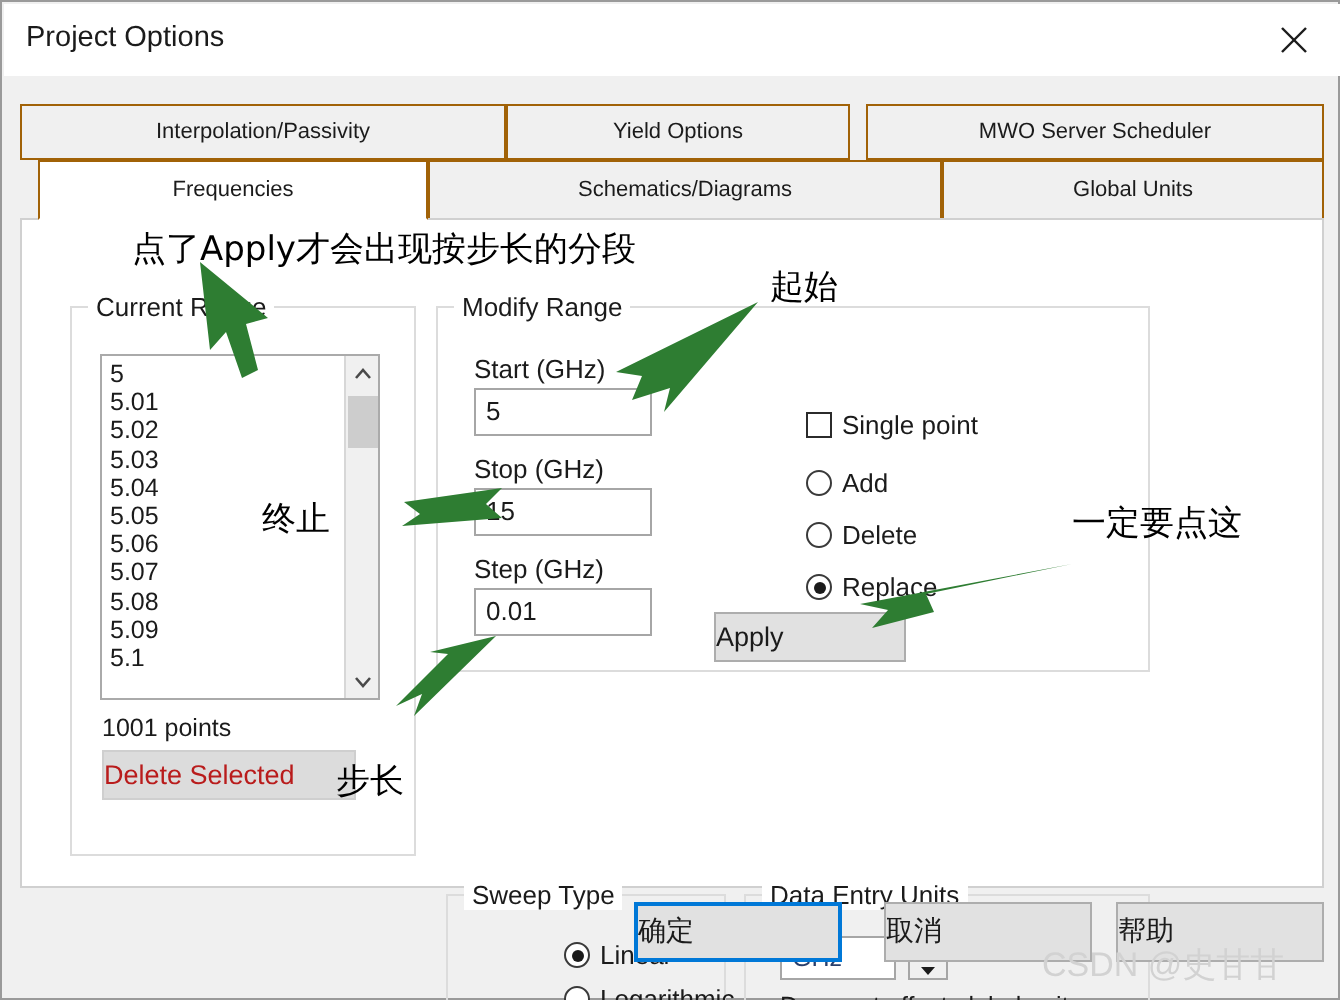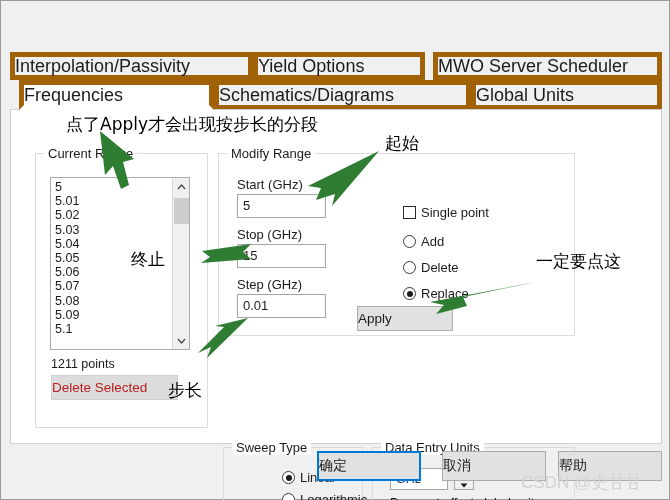--- a/index.html
+++ b/index.html
@@ -54,25 +54,25 @@
   
   .tabstrip {
     position: absolute;
     left: 9px; top: 51px;
     width: 652px; height: 58px;
   }
   .tab {
     position: absolute;
     box-sizing: border-box;
     background: #f0f0f0;
-    border: 5px solid #a16207;
+    border: 1px solid #a16207;
     display: flex;
     align-items: center;
-    justify-content: flex-start;
-    font-size: 18px;
+    justify-content: center;
+    font-size: 11px;
     color: #1b1b1b;
     white-space: nowrap;
     cursor: pointer;
   }
   .tab.active {
     background: #ffffff;
     border-bottom-color: #ffffff;
     z-index: 5;
   }
   
@@ -360,20 +360,29 @@
     color: #d2d2d2;
     white-space: nowrap;
     pointer-events: none;
   }
 </style>
 </head>
 <body>
 
 <div id="app">
 
+  <div class="titlebar">
+    <div class="titlebar-text">Project Options</div>
+    <div class="close-btn">
+      <svg width="14" height="14" viewBox="0 0 14 14">
+        <line x1="1" y1="1" x2="13" y2="13" stroke="#1b1b1b" stroke-width="1.2"></line>
+        <line x1="13" y1="1" x2="1" y2="13" stroke="#1b1b1b" stroke-width="1.2"></line>
+      </svg>
+    </div>
+  </div>
 
   <div class="tabstrip">
     <div class="tab tab-r1 tab-i0">
       <span>Interpolation/Passivity</span>
     </div>
     <div class="tab tab-r1 tab-i1">
       <span>Yield Options</span>
     </div>
     <div class="tab tab-r1 tab-i2">
       <span>MWO Server Scheduler</span>
@@ -417,21 +426,21 @@
           </div>
           <div class="thumb"></div>
           <div class="arrow down">
             <svg width="9" height="6" viewBox="0 0 9 6">
                 <polyline points="1,1 4.5,5 8,1" fill="none" stroke="#4a4a4a" stroke-width="1.3"></polyline>
               </svg>
           </div>
         </div>
       </div>
 
-      <div class="points-label">1211 points</div>
+      <div class="points-label">1001 points</div>
 
       <div class="btn disabled" id="btn-delete-selected">
         <span>Delete Selected</span>
       </div>
     </div>
 
     <div class="group" id="grp-modify-range">
       <div class="group-title">Modify Range</div>
 
       <div class="field-label" id="lbl-start">Start (GHz)</div>

